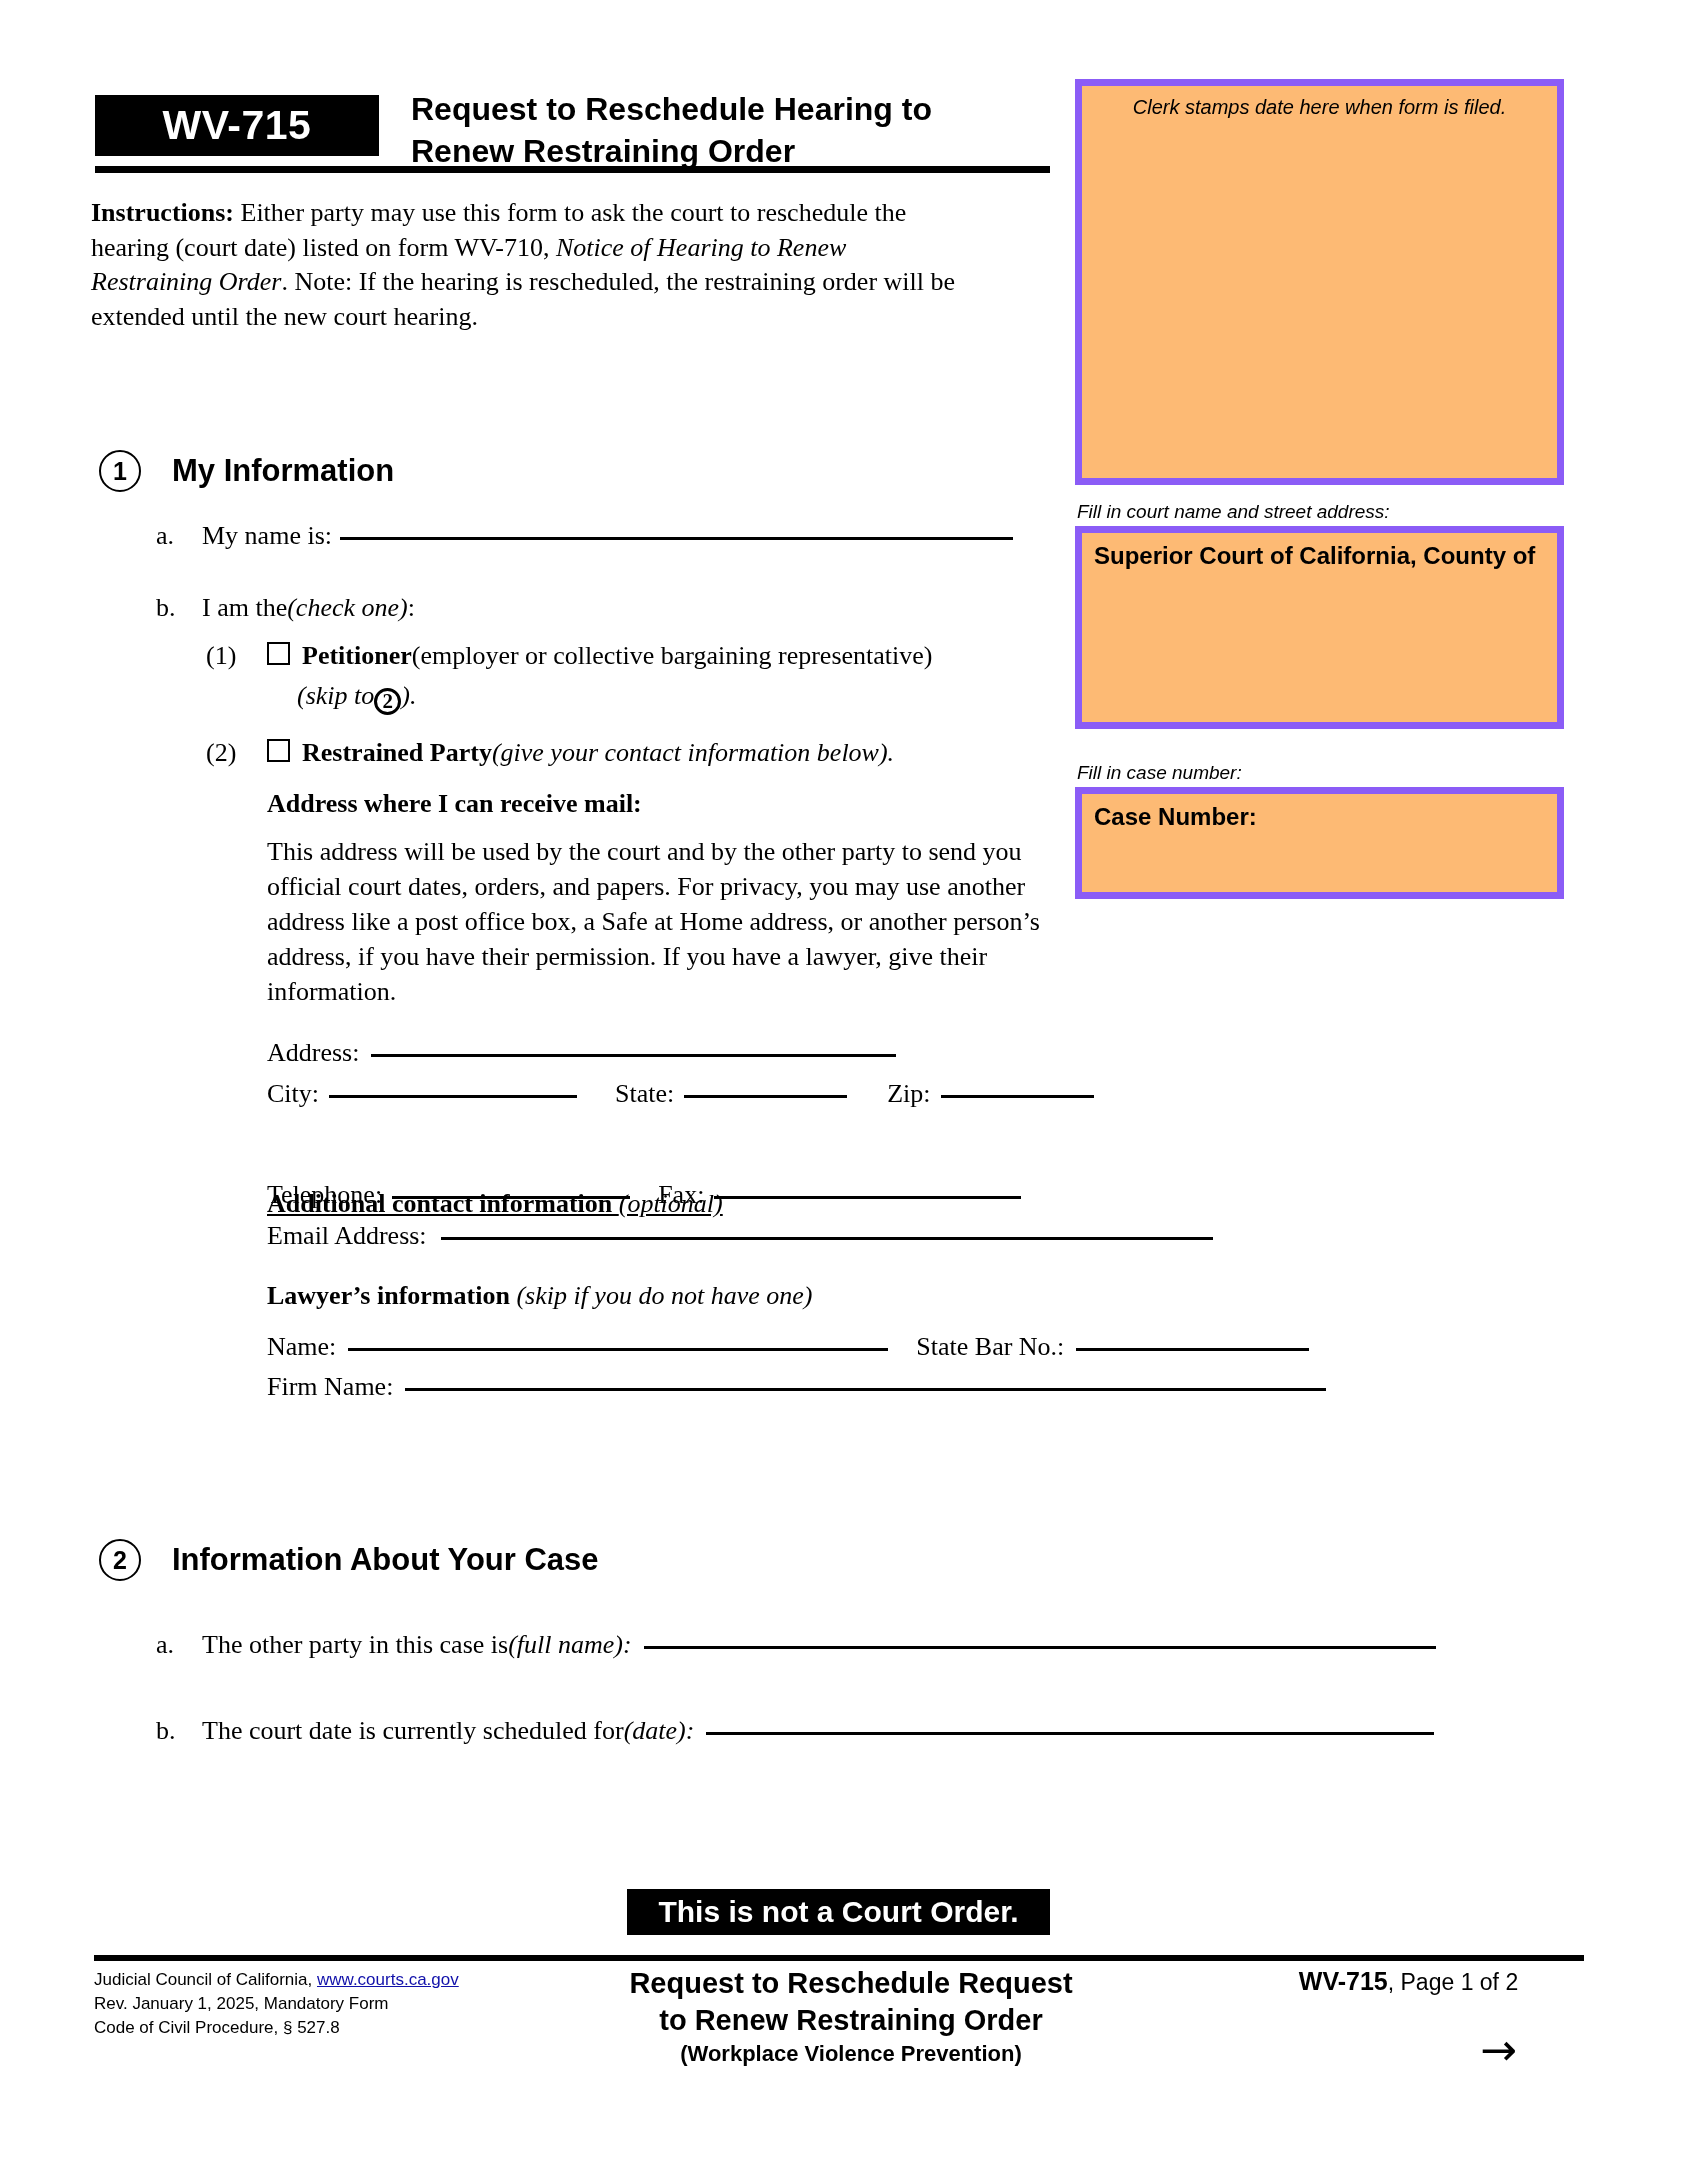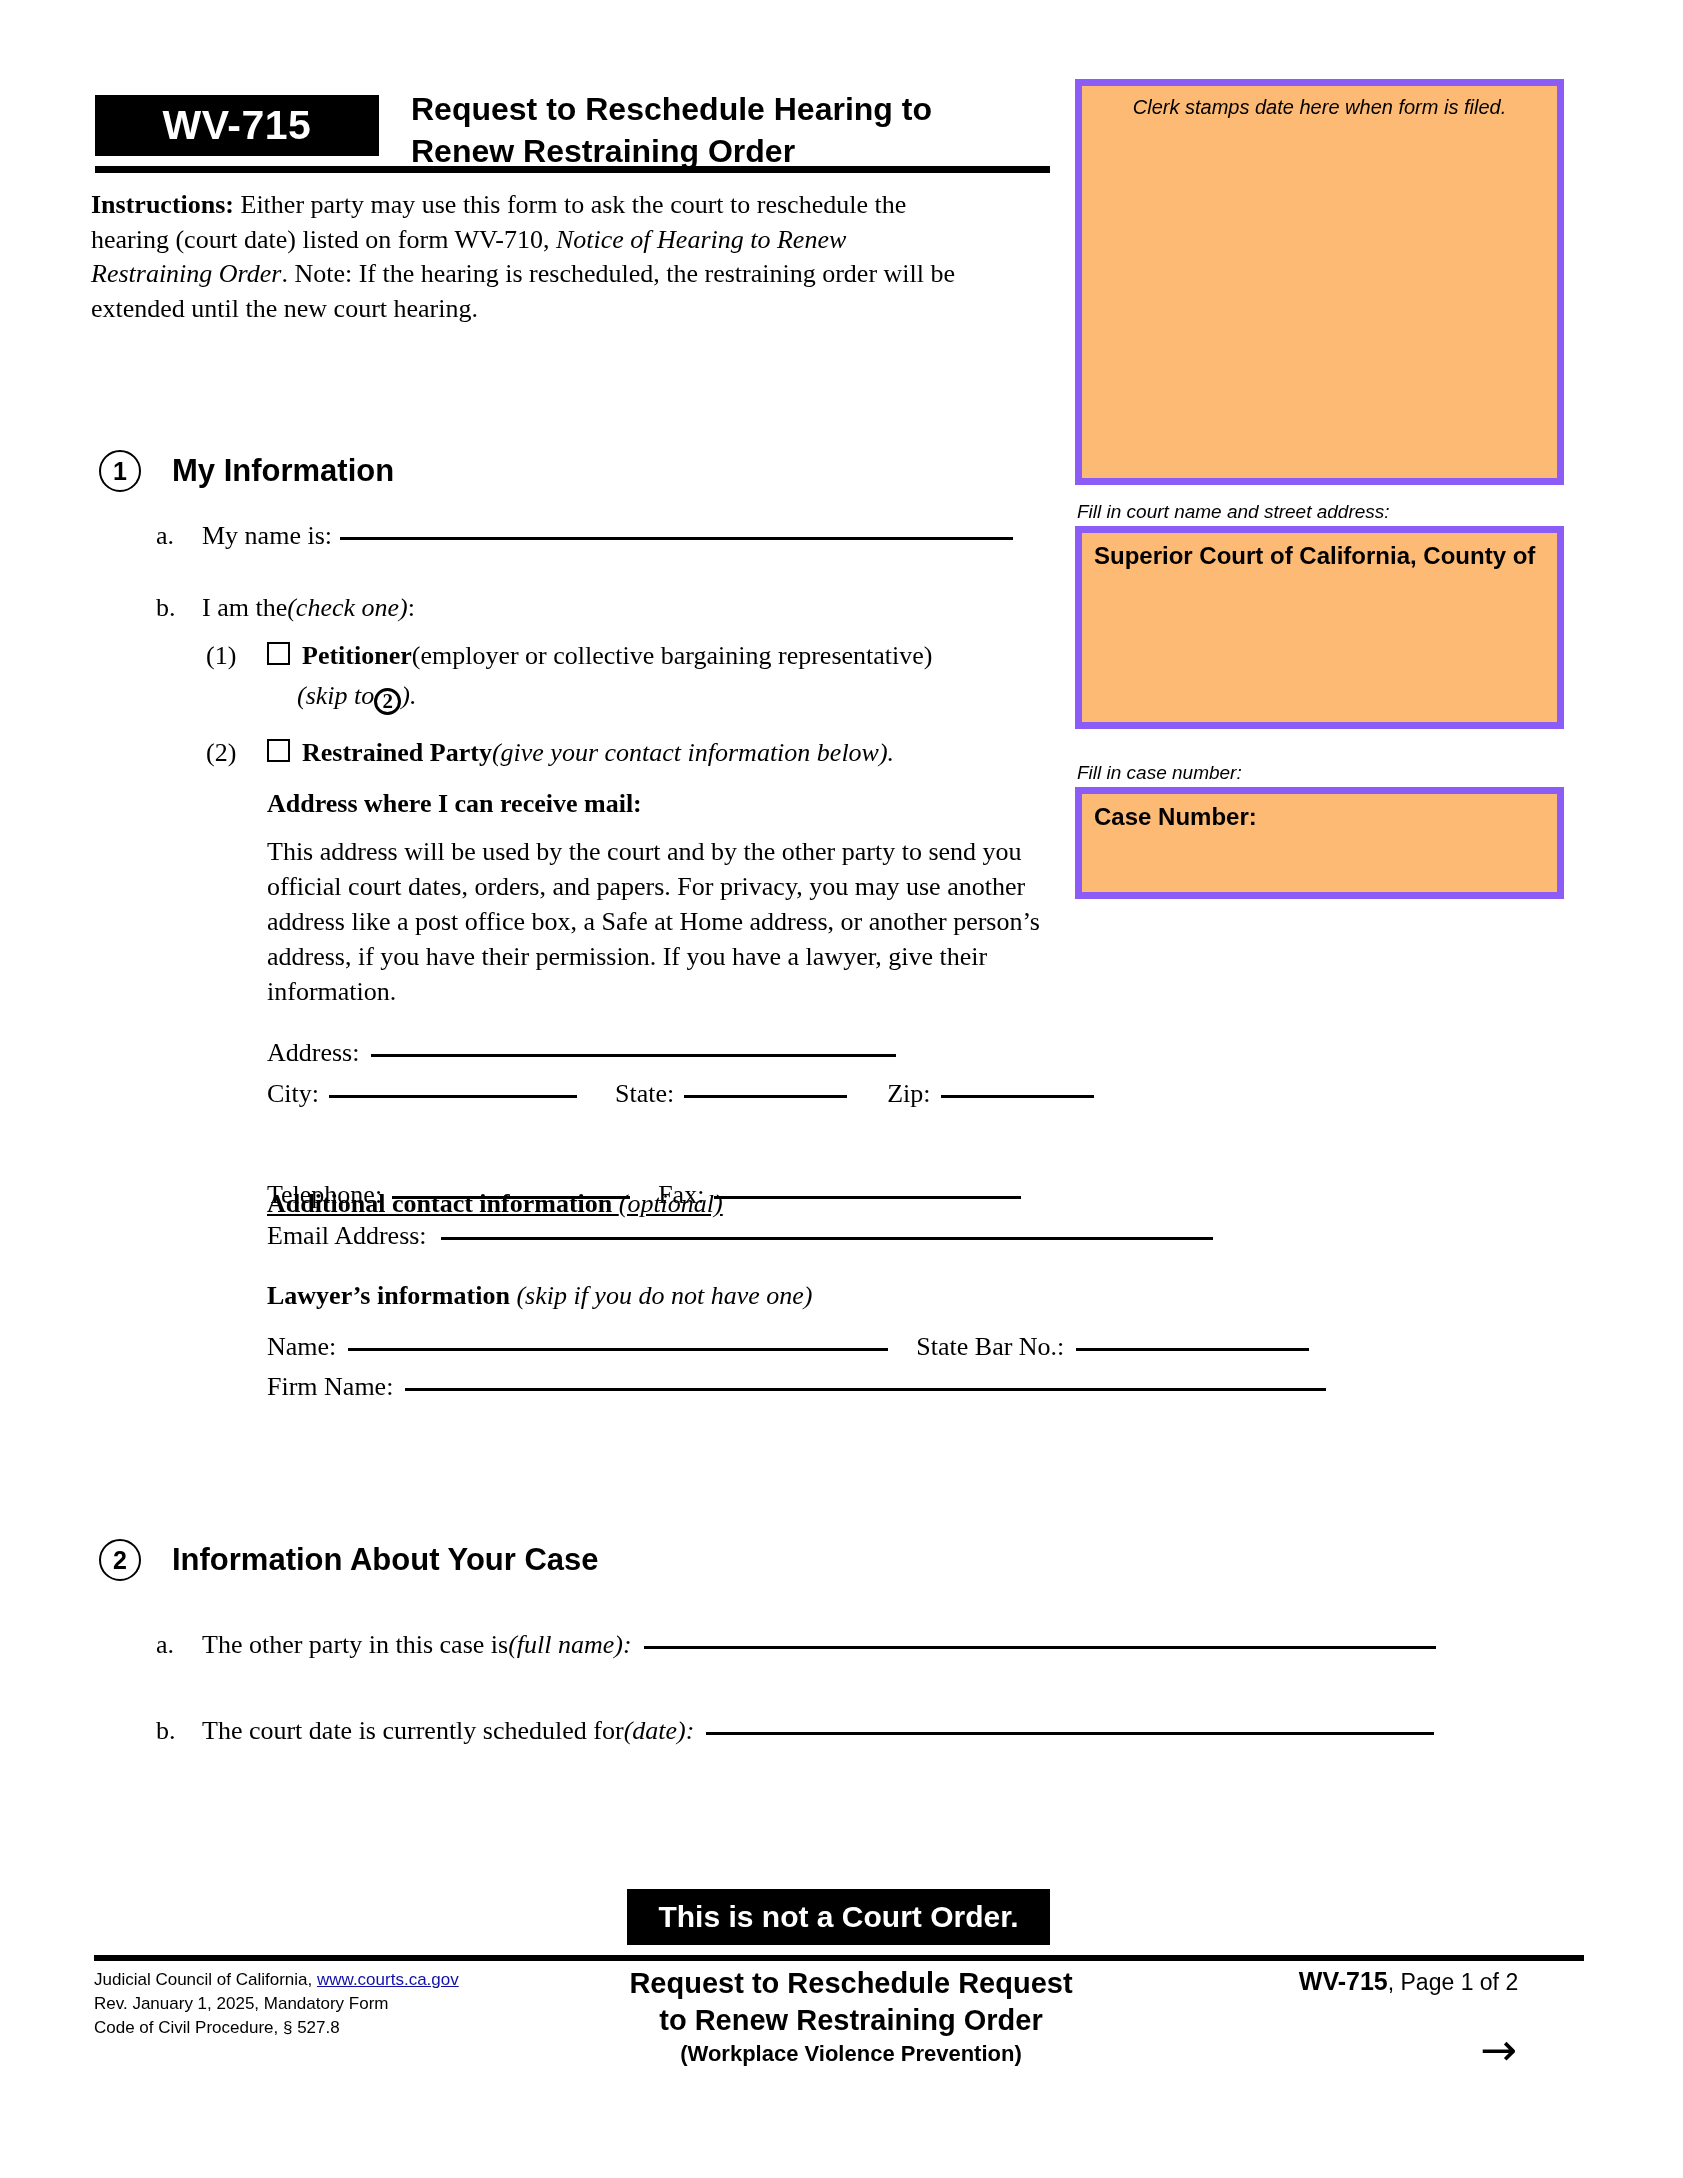--- a/index.html
+++ b/index.html
@@ -54,21 +54,21 @@
     left: 95px;
     top: 166px;
     width: 955px;
     height: 7px;
     background: #000000;
   }
 
   .instructions {
     position: absolute;
     left: 91px;
-    top: 188px;
+    top: 196px;
     width: 871px;
     font-size: 26px;
     line-height: 1.33;
     text-align: left;
   }
   .instructions b { font-weight: bold; }
   .instructions i { font-style: italic; }
 
   
   .caption-label {
@@ -199,21 +199,21 @@
     font-size: 26px;
     line-height: 1.345;
   }
 
   
   .not-order {
     position: absolute;
     left: 627px;
     top: 1889px;
     width: 423px;
-    height: 56px;
+    height: 46px;
     background: #000000;
     color: #ffffff;
     font-family: "Liberation Sans", "DejaVu Sans", sans-serif;
     font-weight: bold;
     font-size: 30px;
     display: flex;
     align-items: center;
     justify-content: center;
   }
   .footer-rule {

